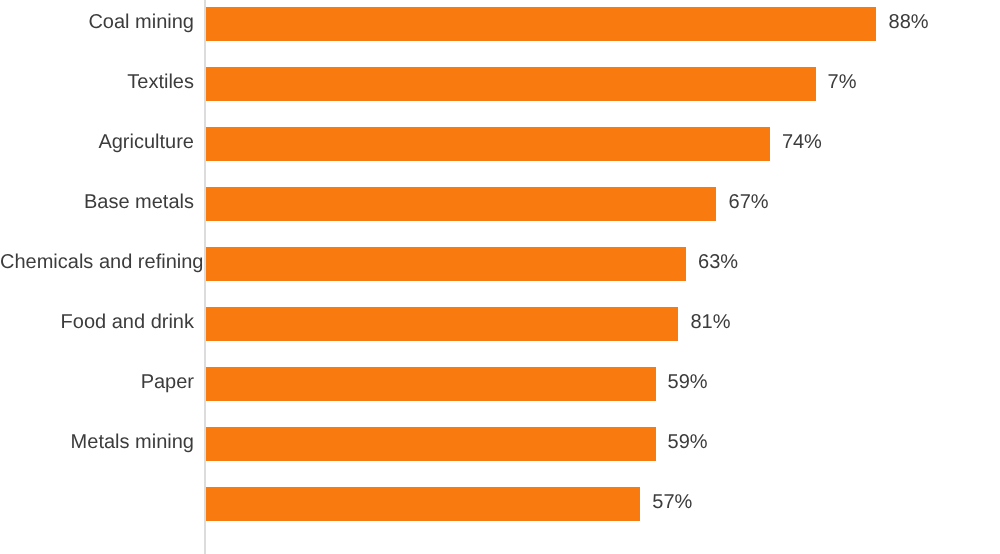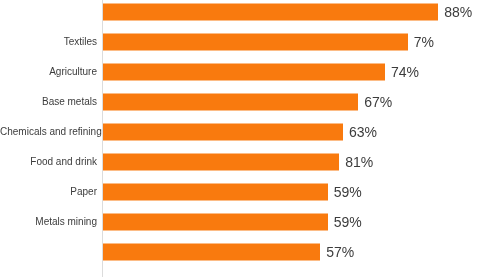--- a/index.html
+++ b/index.html
@@ -65,33 +65,34 @@
     position: absolute;
     left: 0;
     top: 0;
     height: 17px;
     background: #f97a0e;
   }
   .val-label {
     position: absolute;
     top: 50%;
     transform: translateY(-50%);
-    font-size: 14px;
+    font-size: 10px;
     line-height: 12px;
     color: #3c3c3c;
     white-space: nowrap;
   }
 </style>
 </head>
 <body>
 
 <div id="chart">
   <div class="axis-line"></div>
   <div class="rows">
       <div class="row" style="top: -3px;">
+        <div class="cat-label">Coal mining</div>
         <div class="bar-track">
           <div class="bar" style="width: 335.28px; background: rgb(249, 122, 14);"></div>
         </div>
         <div class="val-label" style="left: 444.28px;">88%</div>
       </div>
       <div class="row" style="top: 27px;">
         <div class="cat-label">Textiles</div>
         <div class="bar-track">
           <div class="bar" style="width: 304.8px; background: rgb(249, 122, 14);"></div>
         </div>

